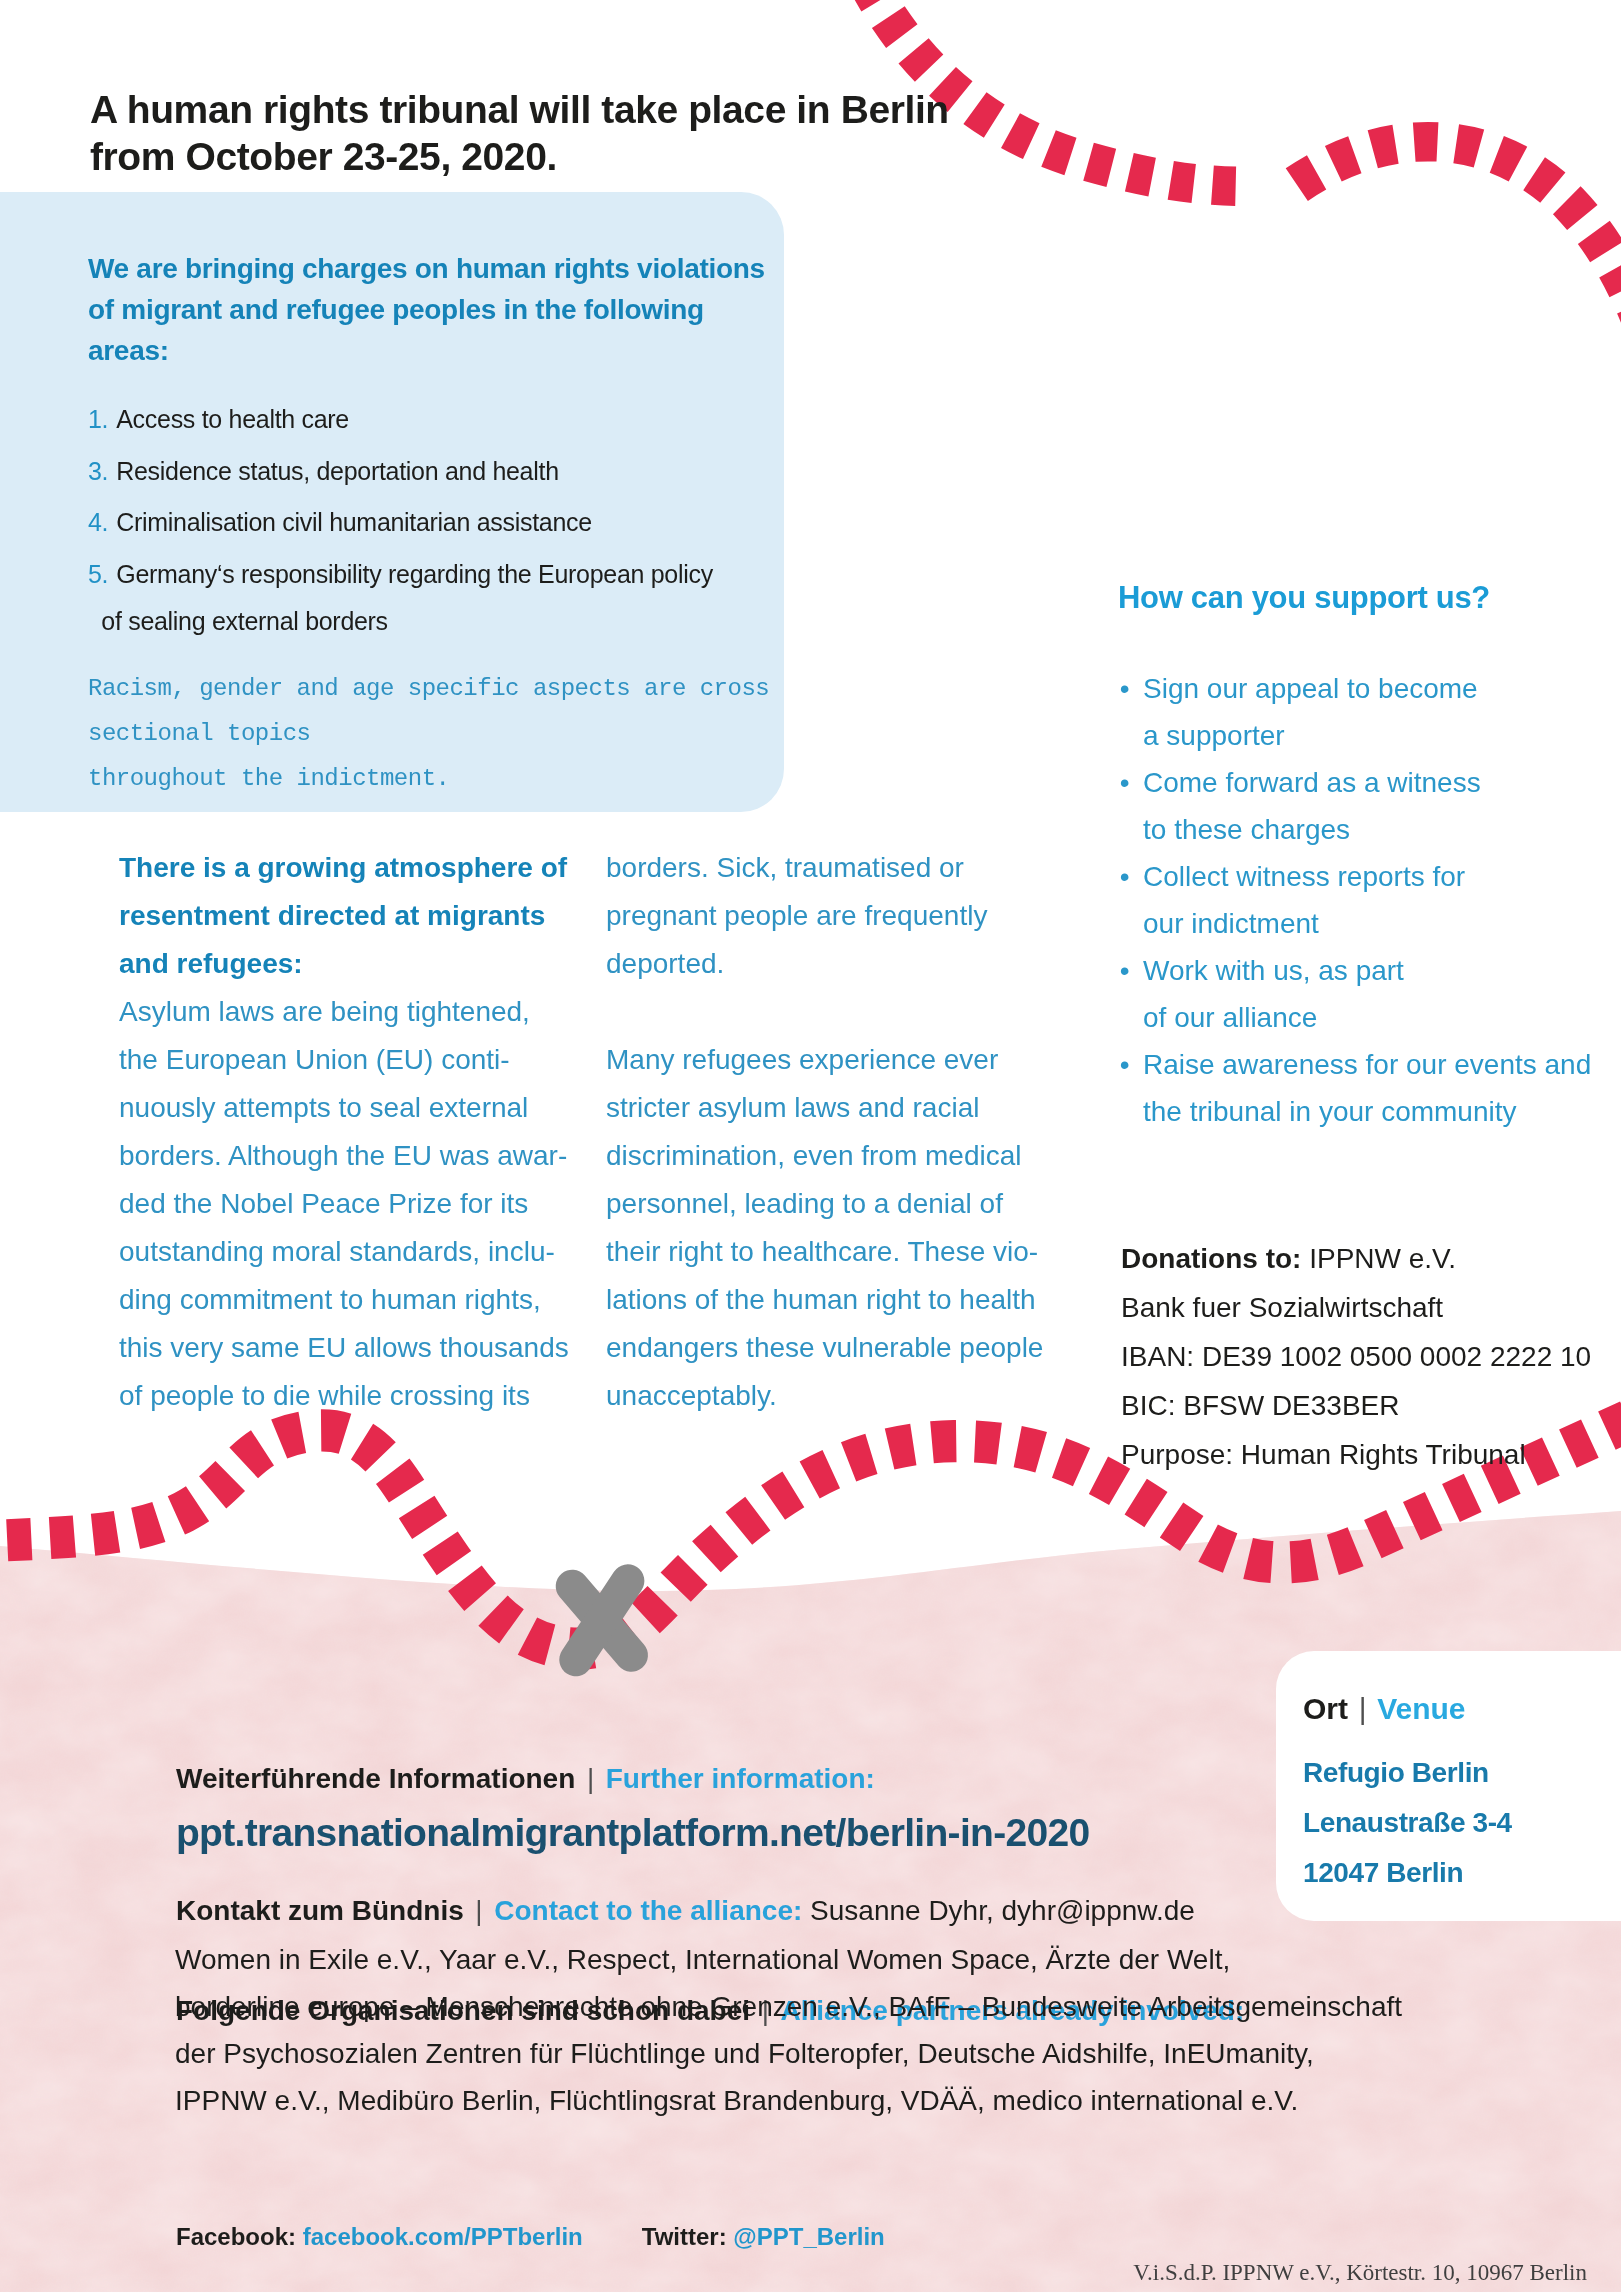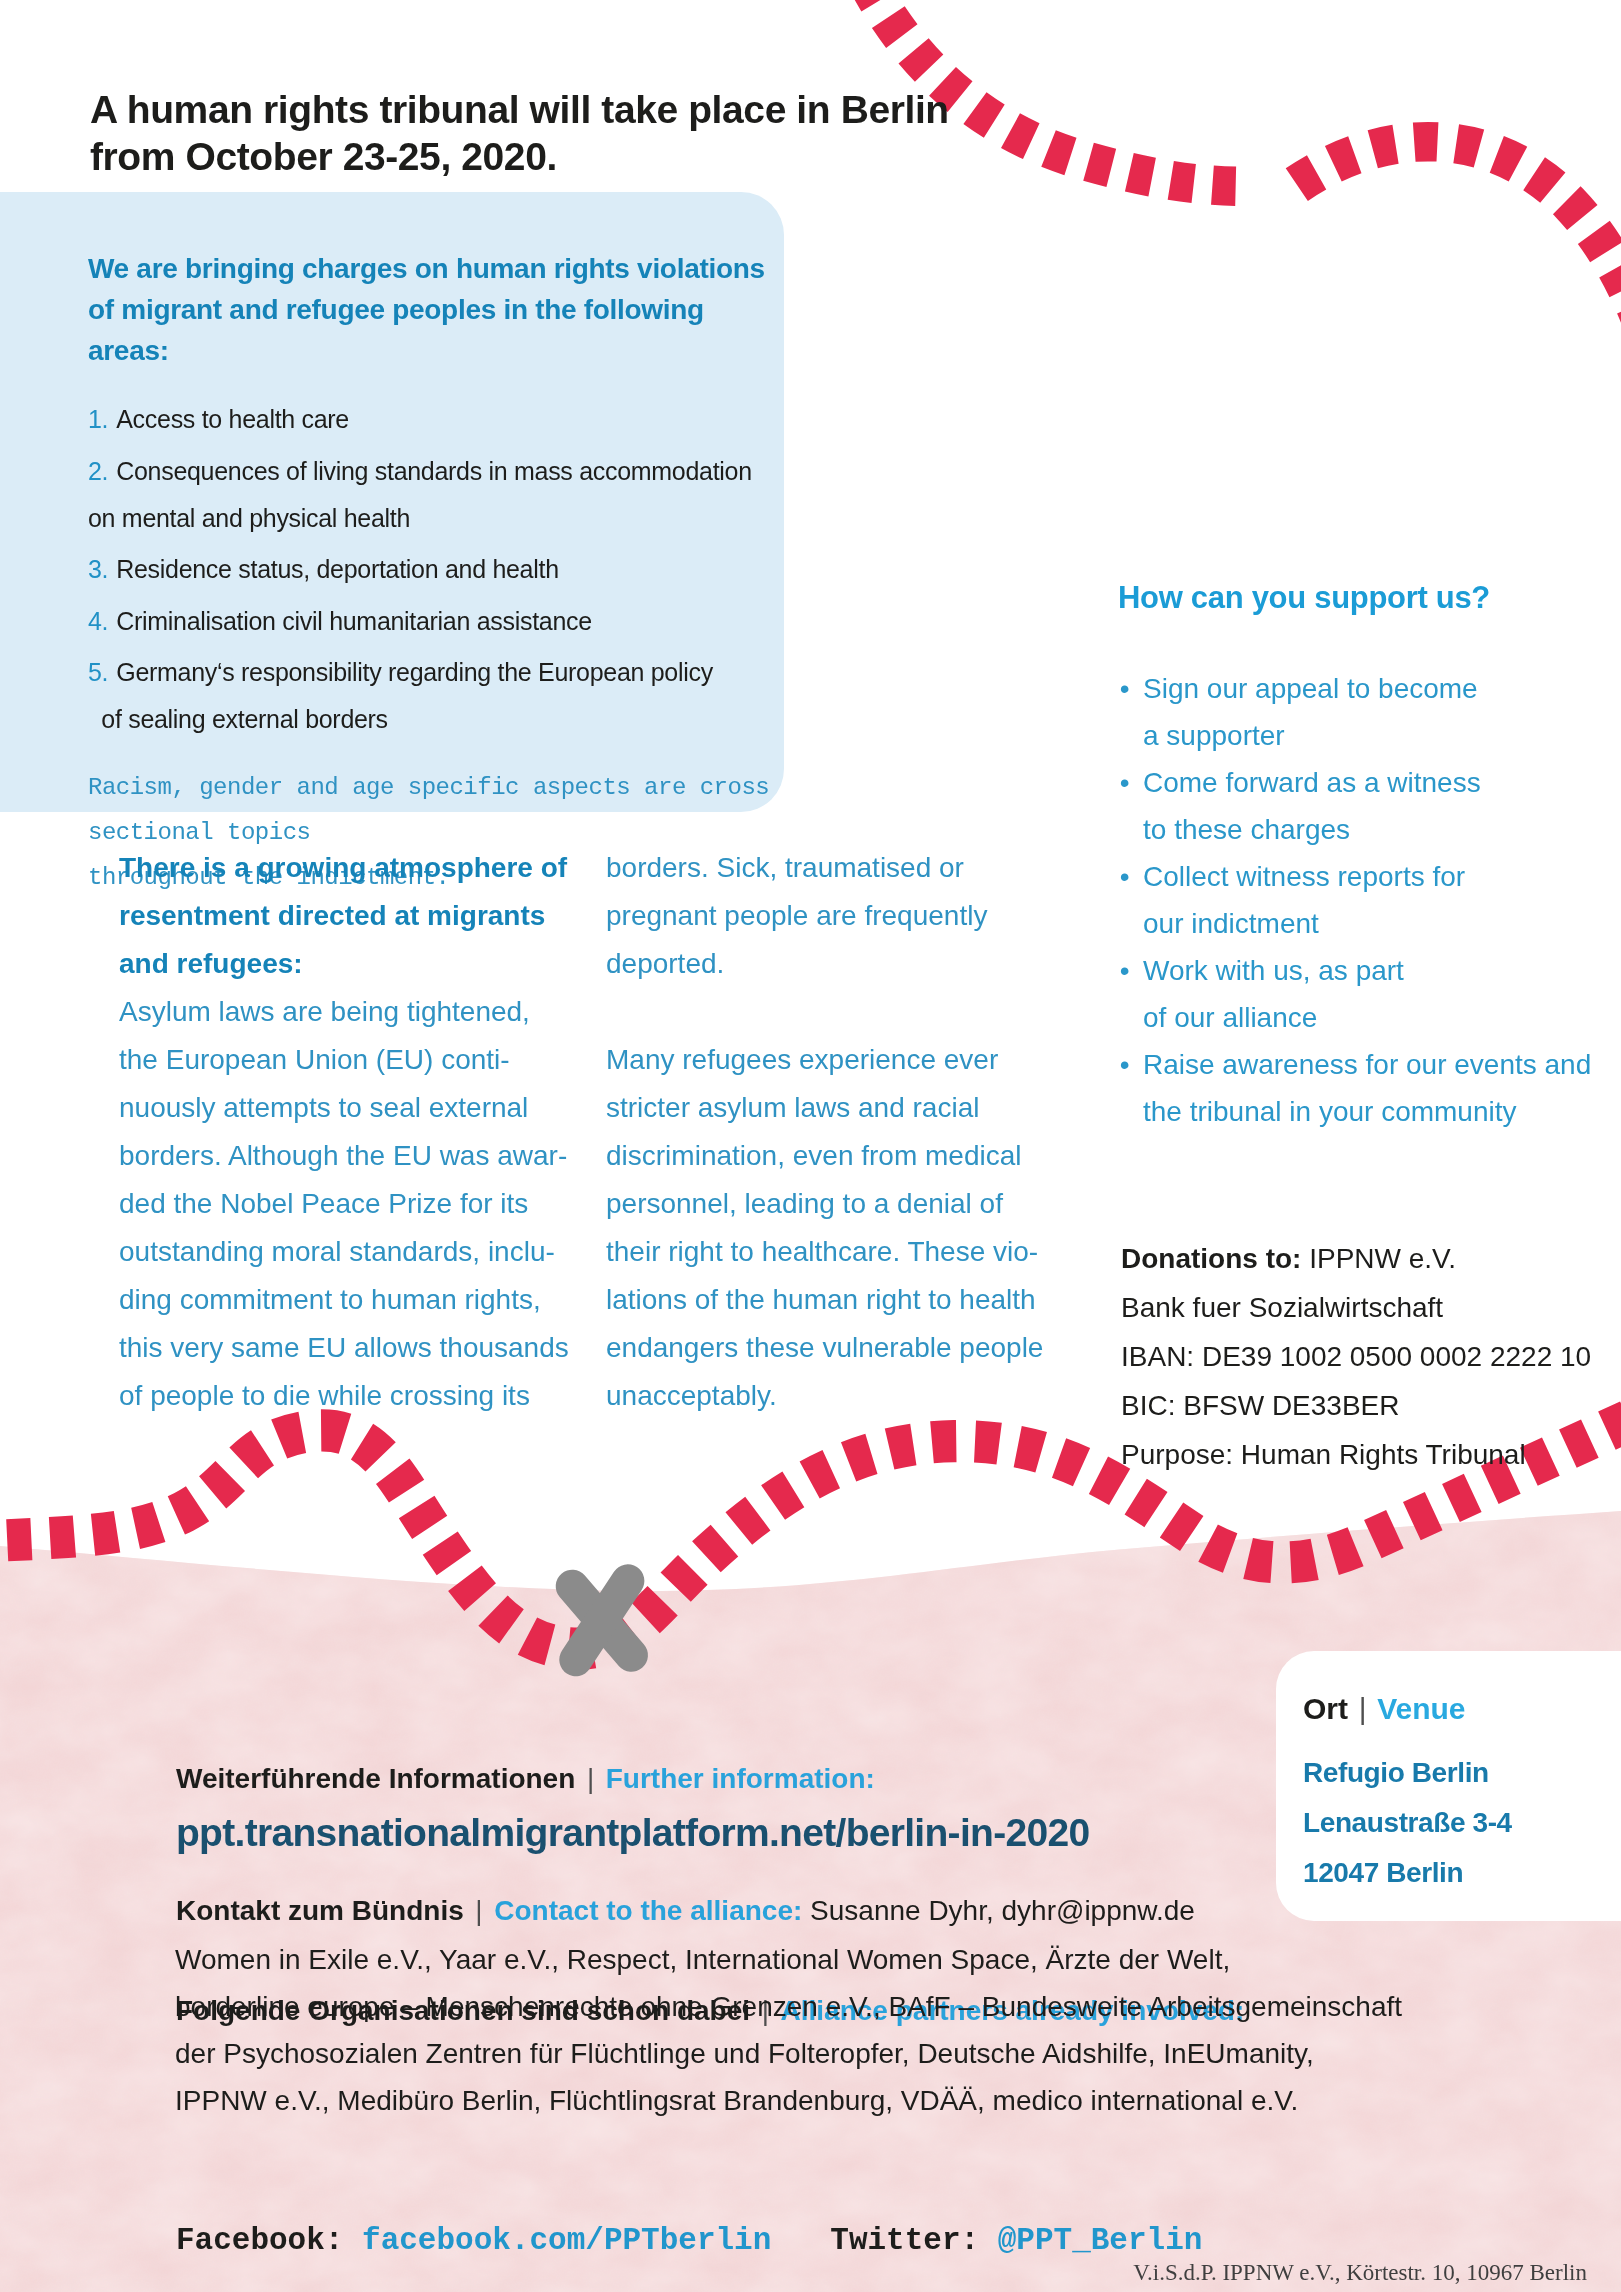--- a/index.html
+++ b/index.html
@@ -60,21 +60,21 @@
   
   .label-de{font-weight:bold;color:#1d1d1b;}
   .bar{color:#4f4f4f;font-weight:normal;padding:0 11.6px;}
   .label-en{font-weight:bold;color:#29a2db;}
   .info-row{left:176px;top:1763px;font-size:28px;}
   .site-url{left:176px;top:1811px;font-size:39px;font-weight:bold;color:#1a506f;letter-spacing:-0.7px;}
   .contact-row{left:176px;top:1895px;font-size:28px;}
   .contact-value{color:#1d1d1b;font-weight:normal;}
   .partners-row{left:176px;top:1995px;font-size:28px;}
   .partners-text{left:175px;top:1936px;width:1397px;font-size:28px;line-height:47px;color:#1d1d1b;white-space:pre-line;}
-  .social-row{left:176px;top:2223px;font-size:31px;font-family:Liberation Mono, monospace;}
+  .social-row{left:176px;top:2223px;font-size:24px;}
   .social-link{font-weight:bold;color:#2196cc;}
   .tw-label{margin-left:59px;}
   .imprint{right:34px;top:2260px;font-size:23px;color:#3f3f3f;font-family:"Liberation Serif",serif;}
 
   
   .venue-box{
     left:1276px;top:1651px;width:421px;height:270px;
     background:#ffffff;border-radius:38px;
     padding:41px 0 0 27px;box-sizing:border-box;
   }
@@ -129,24 +129,20 @@
 from October 23-25, 2020.</div>
 
   <div class="layer charges-box">
     <div class="charges-heading">We are bringing charges on human rights violations
 of migrant and refugee peoples in the following areas:</div>
 
     <div class="citem">
       <span class="cnum">1.</span><span class="ctext">Access to health care</span>
     </div>
     <div class="citem">
-      <span class="cnum">2.</span><span class="ctext">Consequences of living standards in mass accommodation
-on mental and physical health</span>
-    </div>
-    <div class="citem">
       <span class="cnum">3.</span><span class="ctext">Residence status, deportation and health</span>
     </div>
     <div class="citem">
       <span class="cnum">4.</span><span class="ctext">Criminalisation civil humanitarian assistance</span>
     </div>
     <div class="citem">
       <span class="cnum">5.</span><span class="ctext">Germany‘s responsibility regarding the European policy
 &nbsp;&nbsp;of sealing external borders</span>
     </div>
 

